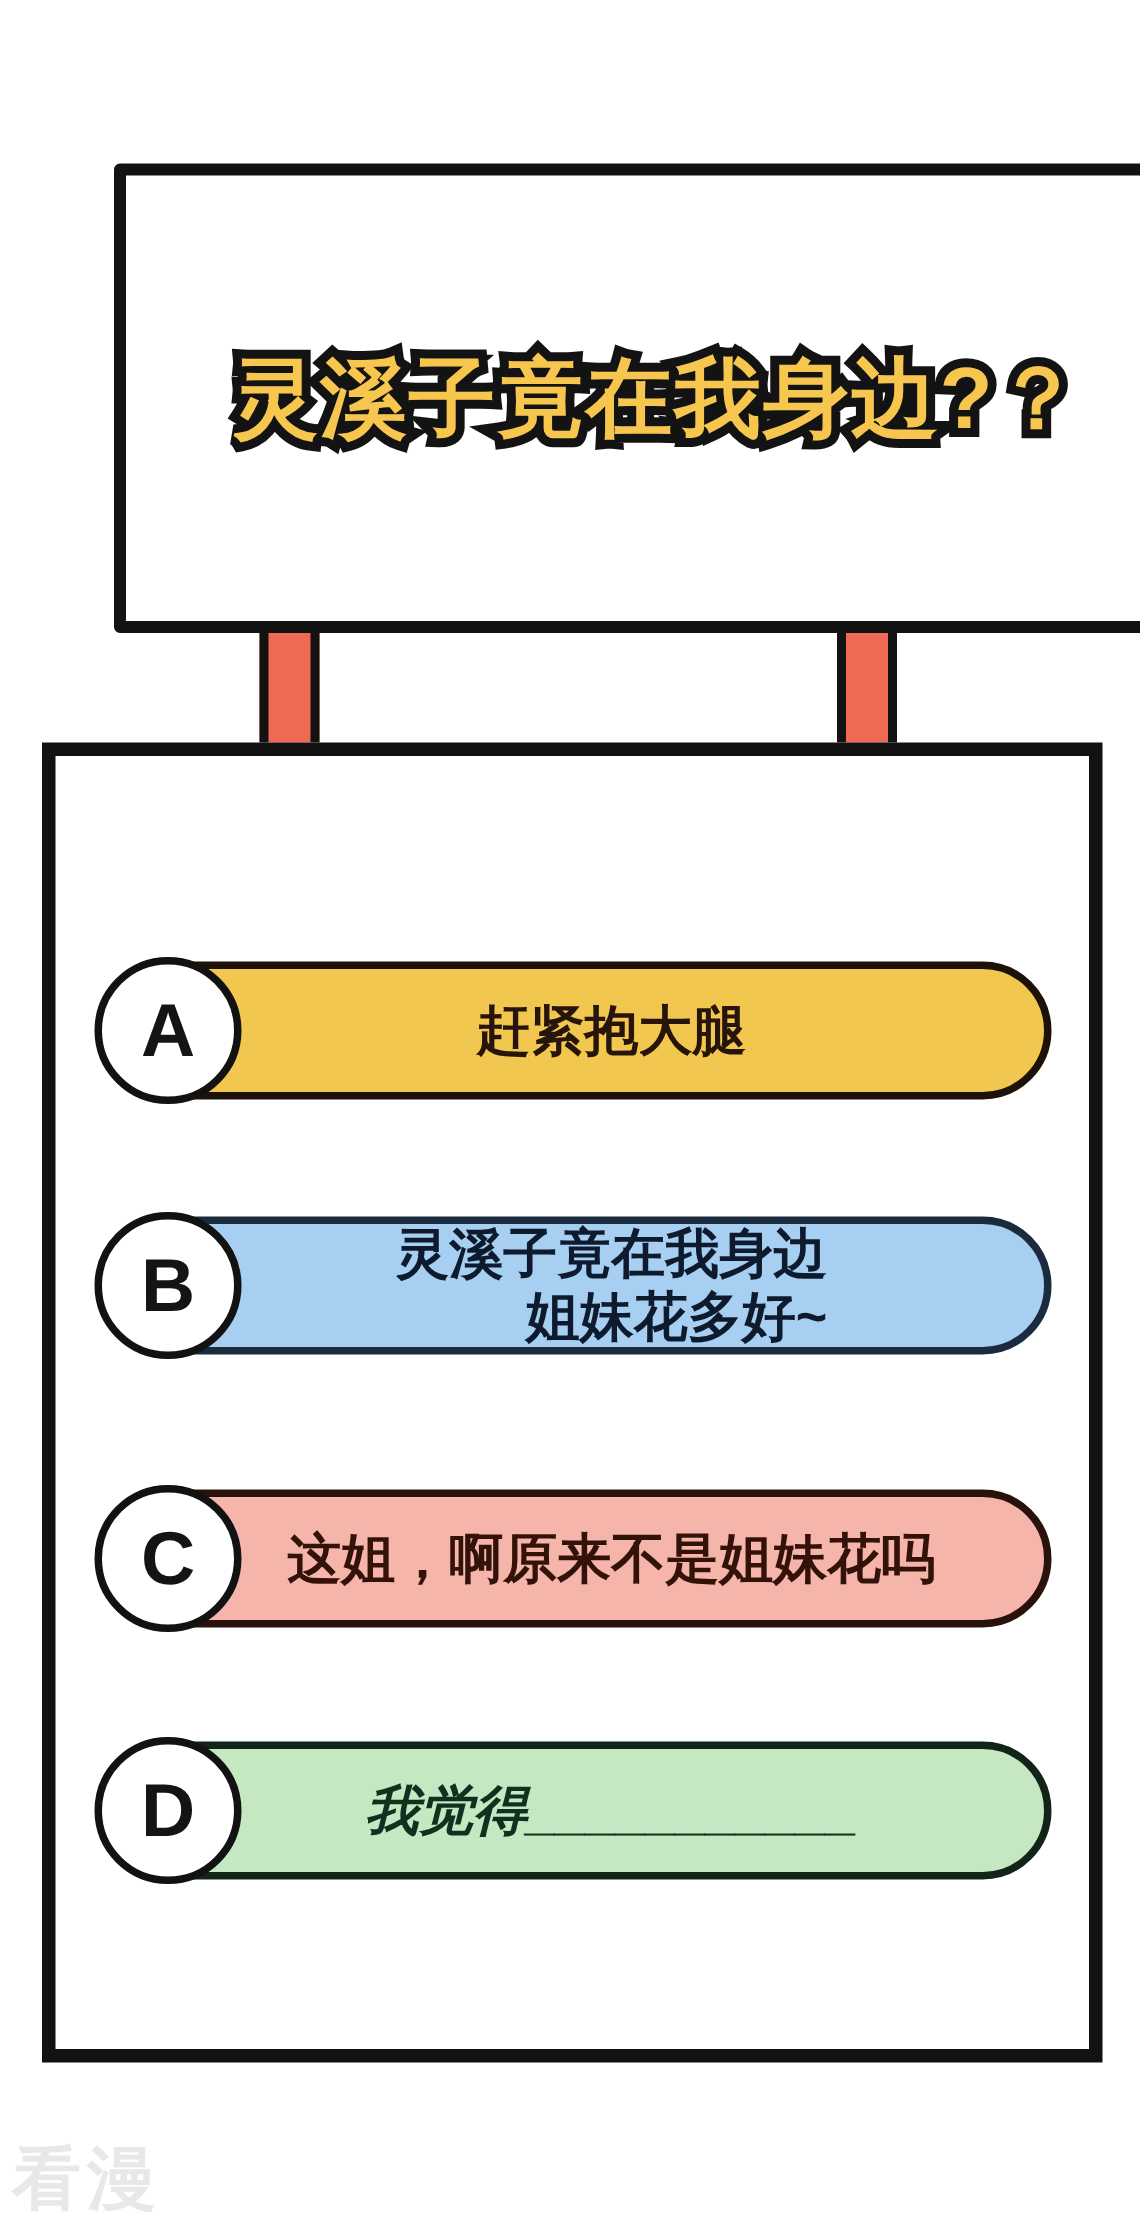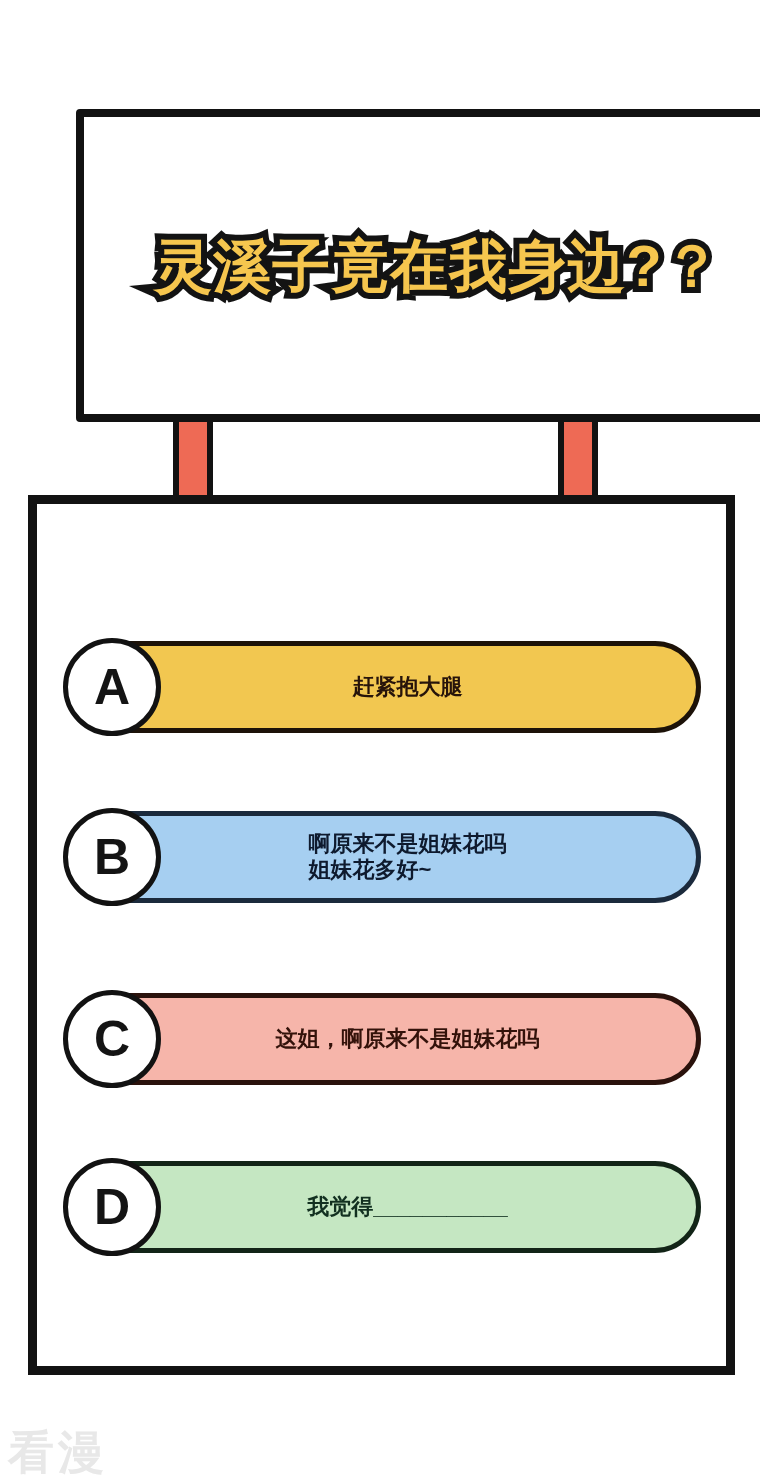--- a/index.html
+++ b/index.html
@@ -121,30 +121,30 @@
 
   .opt-label {
     position: absolute;
     left: 48px;
     right: 0;
     top: 0;
     bottom: 0;
     display: flex;
     align-items: center;
     justify-content: center;
-    text-align: left;
-    font-size: 22px;
+    text-align: right;
+    font-size: 36px;
     font-weight: 700;
     line-height: 1.18;
     white-space: pre-line;
   }
   .opt-a .opt-label { color: #27140a; }
   .opt-b .opt-label { color: #0e1a2e; }
   .opt-c .opt-label { color: #33120a; }
-  .opt-d .opt-label { color: #123020; }
+  .opt-d .opt-label { color: #123020; font-style: italic; }
 
   
   .watermark {
     position: absolute;
     left: 8px;
     top: 1422px;
     font-size: 46px;
     font-weight: 700;
     color: #e8e8e8;
     z-index: 0;
@@ -173,21 +173,21 @@
     <div class="option opt-a">
       <div class="pill"></div>
       <div class="opt-label">赶紧抱大腿</div>
       <div class="badge">
         <span>A</span>
       </div>
     </div>
 
     <div class="option opt-b">
       <div class="pill"></div>
-      <div class="opt-label">啊原来不是姐妹花吗
+      <div class="opt-label">灵溪子竟在我身边
 姐妹花多好~</div>
       <div class="badge">
         <span>B</span>
       </div>
     </div>
 
     <div class="option opt-c">
       <div class="pill"></div>
       <div class="opt-label">这姐，啊原来不是姐妹花吗</div>
       <div class="badge">

